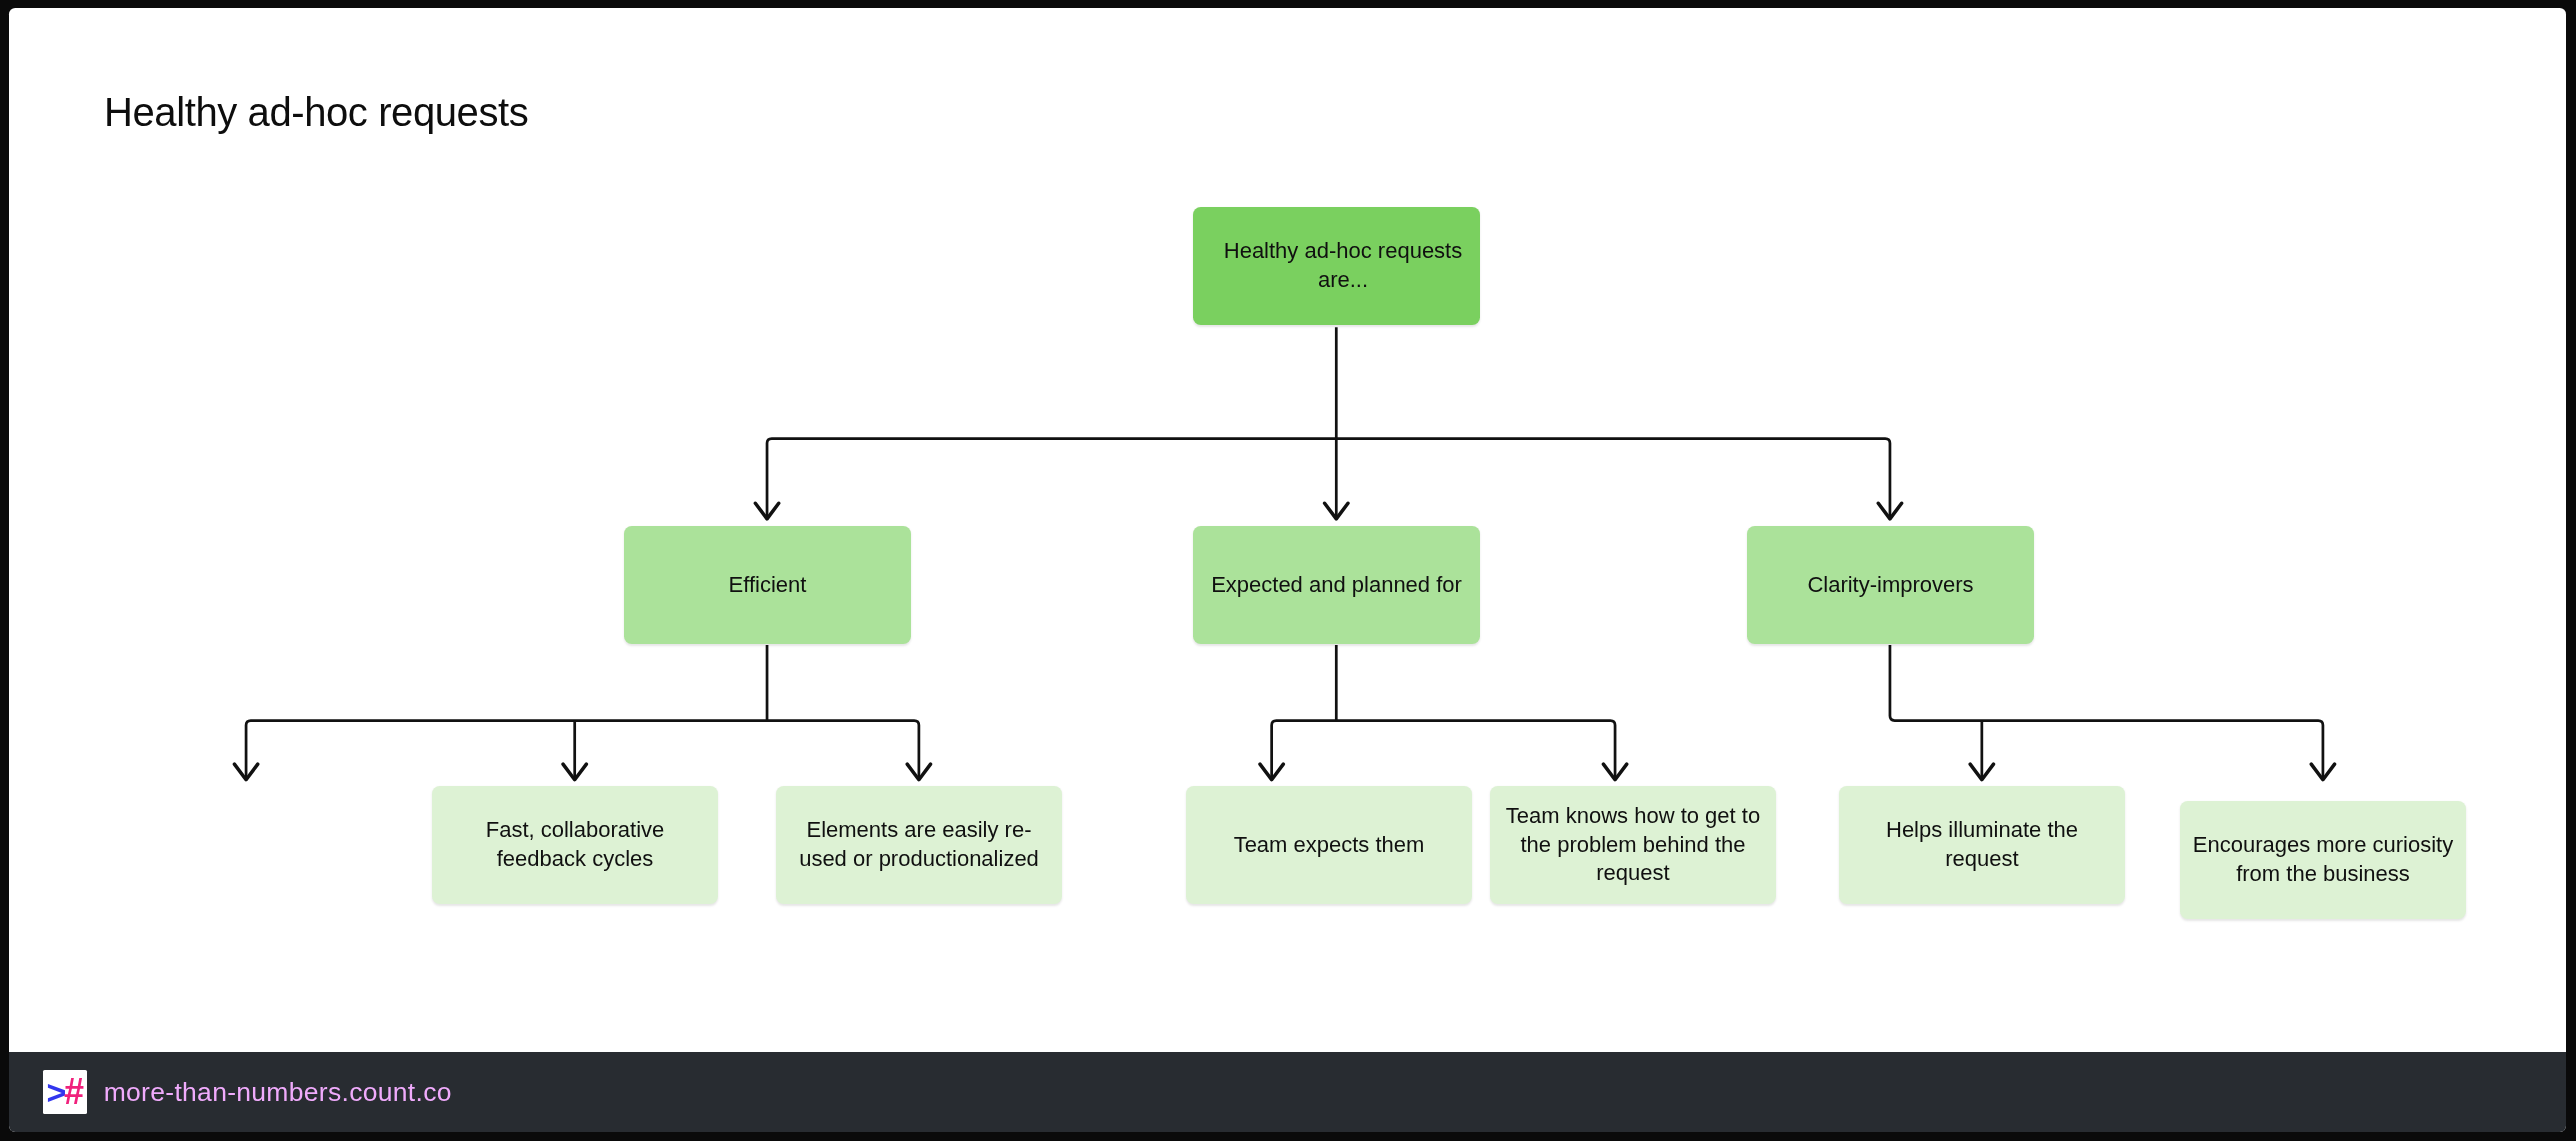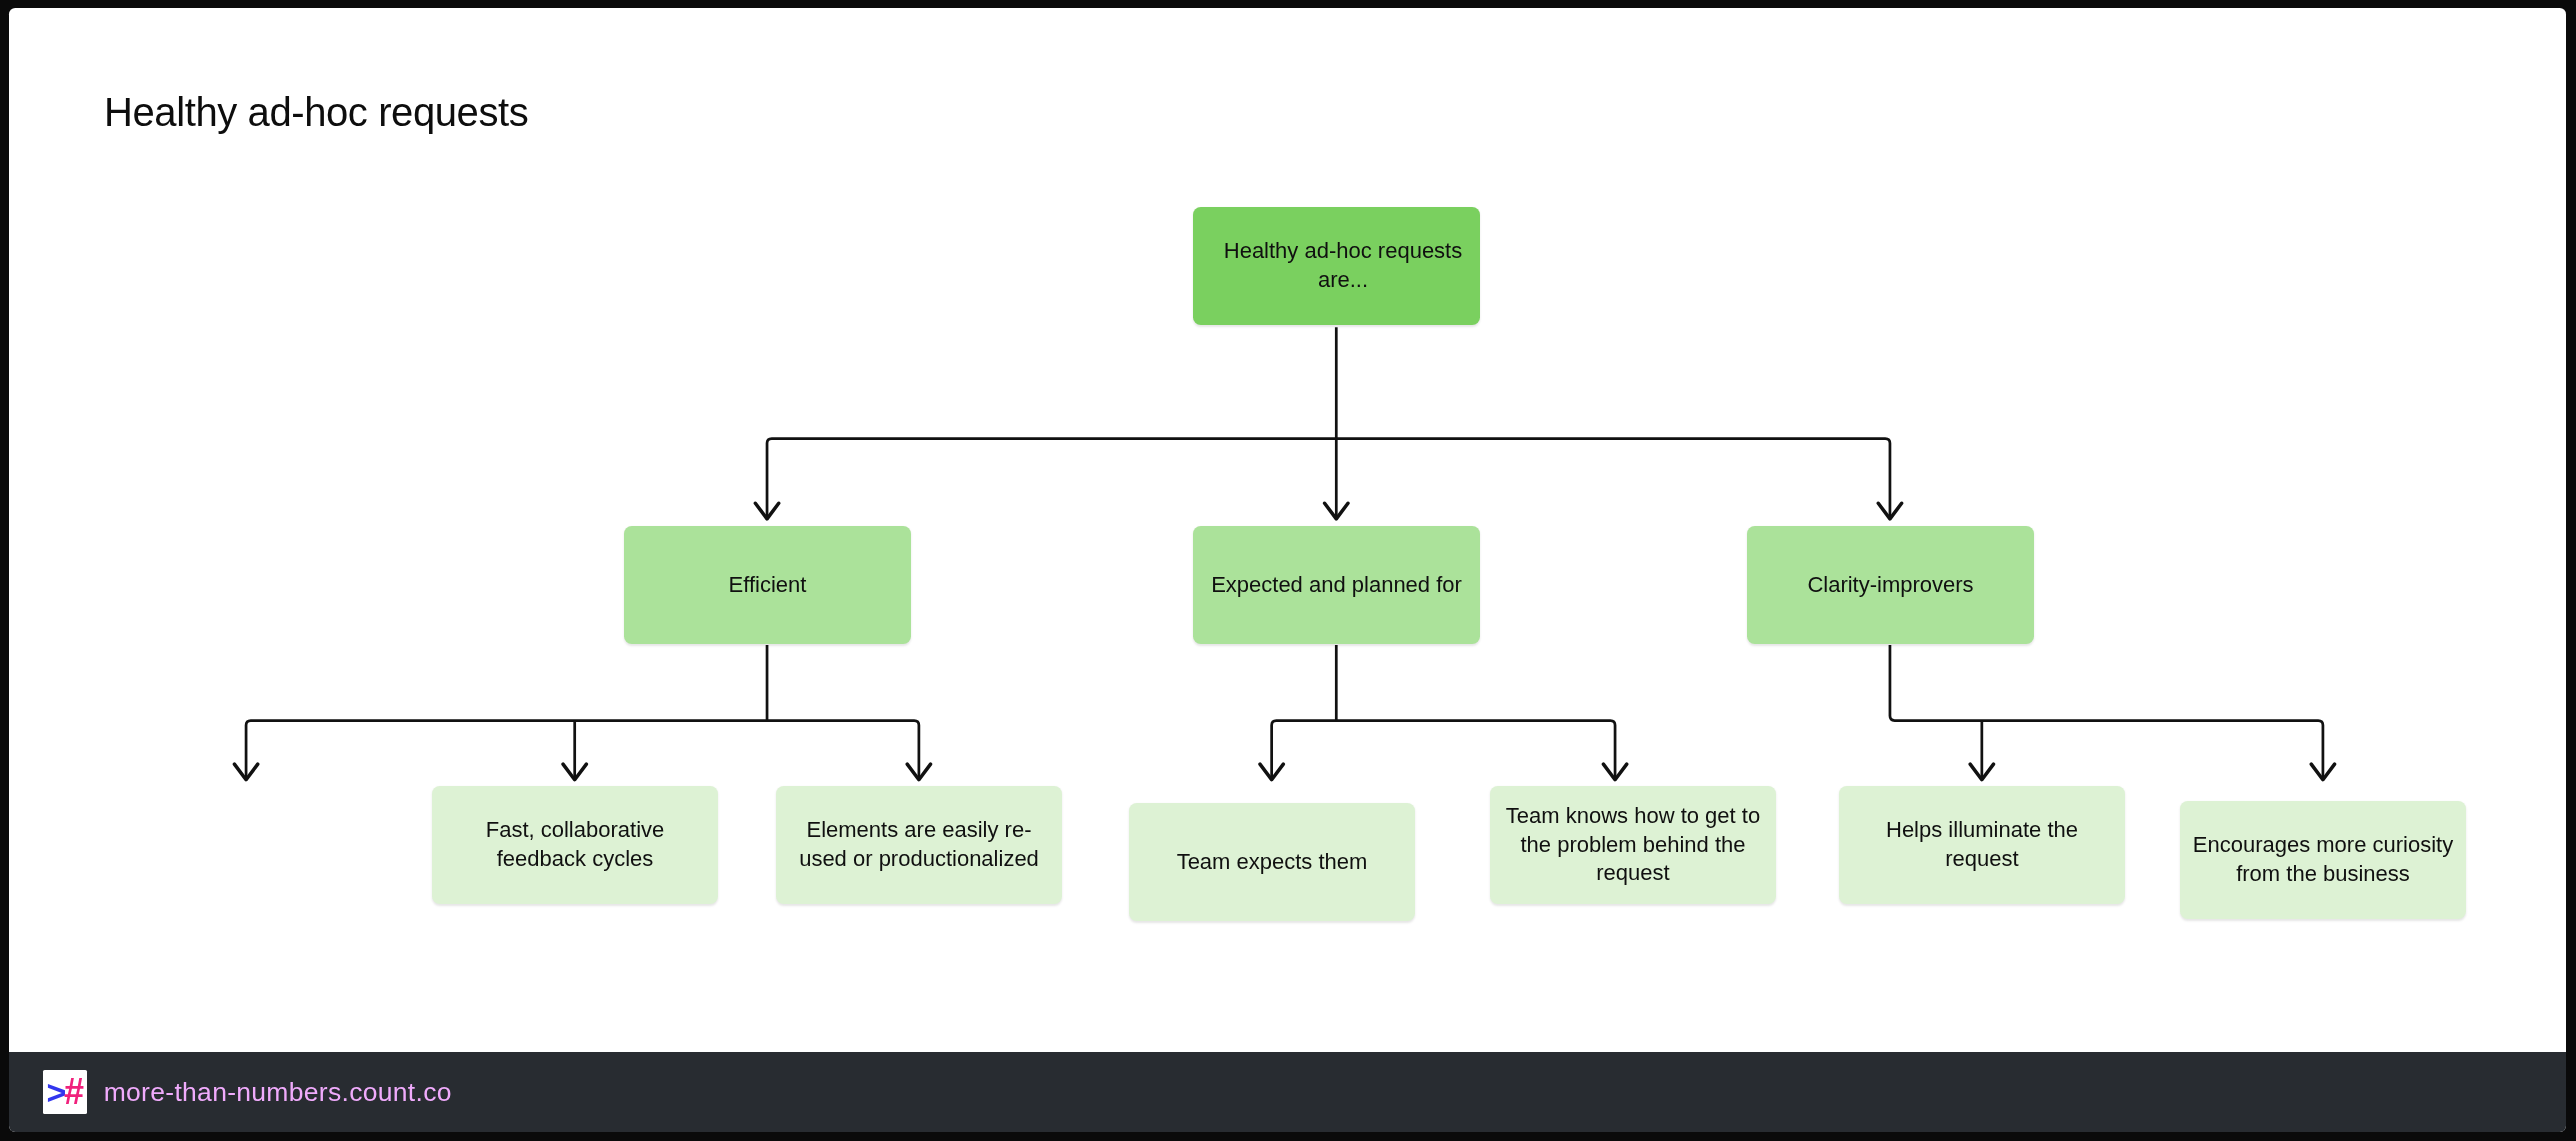--- a/index.html
+++ b/index.html
@@ -9,21 +9,21 @@
   .page-title{position:absolute;left:104px;top:90px;font-size:40px;font-weight:500;color:#0d0d0d;letter-spacing:-0.4px;}
   .layer{position:absolute;left:0;top:0;width:2356px;height:1142px;}
   svg.connectors{position:absolute;left:0;top:0;}
   .node{position:absolute;display:flex;align-items:center;justify-content:center;text-align:center;
         border-radius:7.8px;font-size:22px;line-height:1.3;color:#101010;padding:0 11px;box-sizing:border-box;
         box-shadow:0 1.6px 2.3px rgba(0,0,0,0.10);}
   .node-root{background:#7ad05f;width:287px;height:118px;left:1193px;top:207px;padding-left:24px;}
   .node-branch{background:#abe29a;width:287px;height:118px;top:526px;text-align:right;}
   .node-leaf{background:#ddf2d4;width:286px;height:118px;top:786px;}
   .b0{left:624px;} .b1{left:1193px;} .b2{left:1747px;}
-  .l0{left:104px;} .l1{left:432px;} .l2{left:776px;} .l3{left:1129px;margin-top:17px;}
+  .l0{left:104px;} .l1{left:432px;} .l2{left:776px;} .l3{left:1186px;}
   .l4{left:1473px;margin-left:17px;} .l5{left:1839px;} .l6{left:2180px;margin-top:15px;}
   .footer{position:absolute;left:9.3px;top:1052px;width:2557px;height:80px;background:#282c31;
           display:flex;align-items:center;padding-left:34px;box-sizing:border-box;
           border-radius:0 0 6.2px 6.2px;}
   .logo-tile{width:44px;height:44px;background:#ffffff;border-radius:1.6px;display:flex;align-items:center;
              justify-content:center;font-weight:700;flex:0 0 auto;}
   .logo-gt{color:#3236ee;font-size:34px;line-height:1;}
   .logo-hash{color:#f0217c;font-size:36px;line-height:1;margin-left:-2.3px;}
   .footer-url{margin-left:16.4px;font-size:26.5px;color:#f0abfc;letter-spacing:0.3px;}
   path.c{stroke:#111111;stroke-width:3.5;fill:none;}

